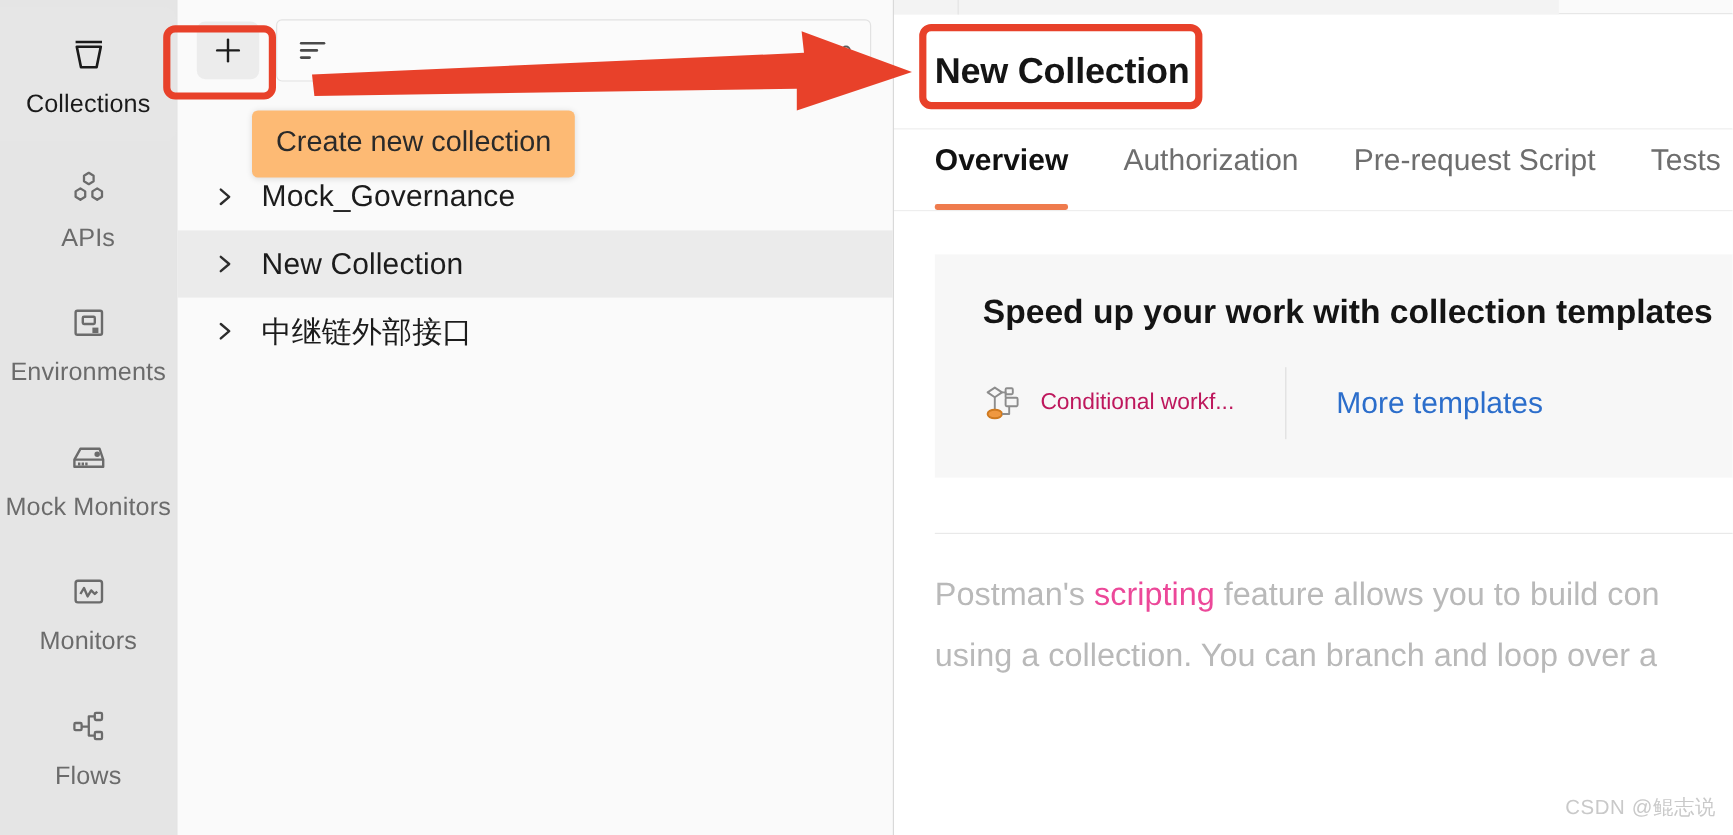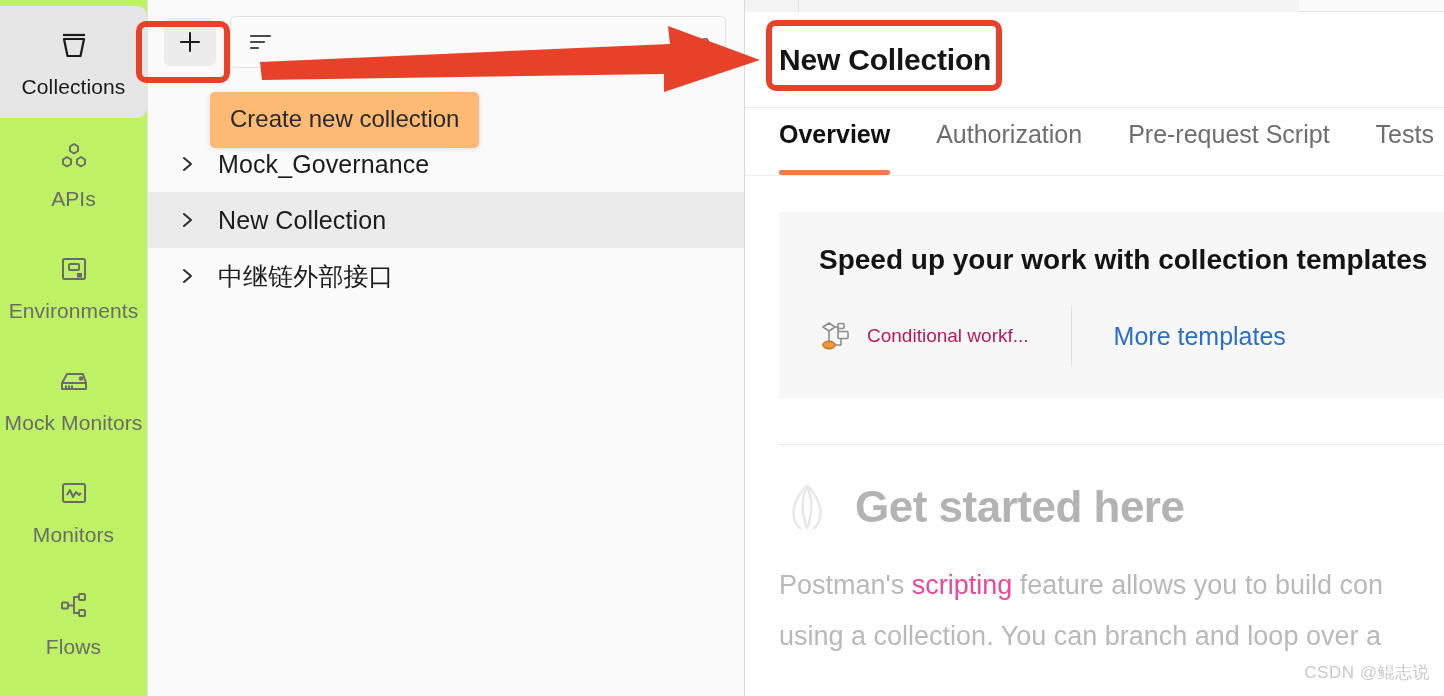--- a/index.html
+++ b/index.html
@@ -12,21 +12,21 @@
   #app {
     position: relative;
     width: 1444px; height: 696px;
     display: flex;
     background: #fafafa;
   }
 
   
   .rail {
     width: 148px; height: 696px;
-    background: #bef264;
+    background: #e5e5e5;
     border-right: 1px solid #e3e3e3;
     display: flex; flex-direction: column;
     align-items: stretch;
     padding-top: 6px;
     flex: 0 0 148px;
     position: relative;
   }
   .rail-item {
     height: 112px;
     display: flex; flex-direction: column;
@@ -446,30 +446,20 @@
           </span>
           <span>Conditional workf...</span>
         </div>
         <div class="tmpl-sep"></div>
         <div class="tmpl-more">More templates</div>
       </div>
     </div>
 
     <div class="divider"></div>
 
-    <div class="gs-head">
-      <span class="gs-logo">
-        <svg viewBox="0 0 56 56" width="56" height="56" fill="none" stroke="#d4d4d4" stroke-width="2.4">
-          <path d="M22 50 C14 44 12 32 18 20 C21 14 25 9 28 7 C31 9 35 14 38 20 C44 32 42 44 34 50"></path>
-          <path d="M28 7 C25 14 23 24 24 33 C25 41 27 47 28 50"></path>
-          <path d="M28 7 C31 14 33 24 32 33 C31 41 29 47 28 50"></path>
-        </svg>
-      </span>
-      <span class="gs-title">Get started here</span>
-    </div>
 
     <div class="gs-p"><span>Postman's </span><span class="gs-link">scripting</span><span> feature allows you to build con</span></div>
 
     <div class="gs-p" style="margin-top:6px;">using a collection. You can branch and loop over a</div>
 
   </div>
 
   <div class="anno-box" id="anno-plus"></div>
   <div class="anno-box" id="anno-title"></div>
 

